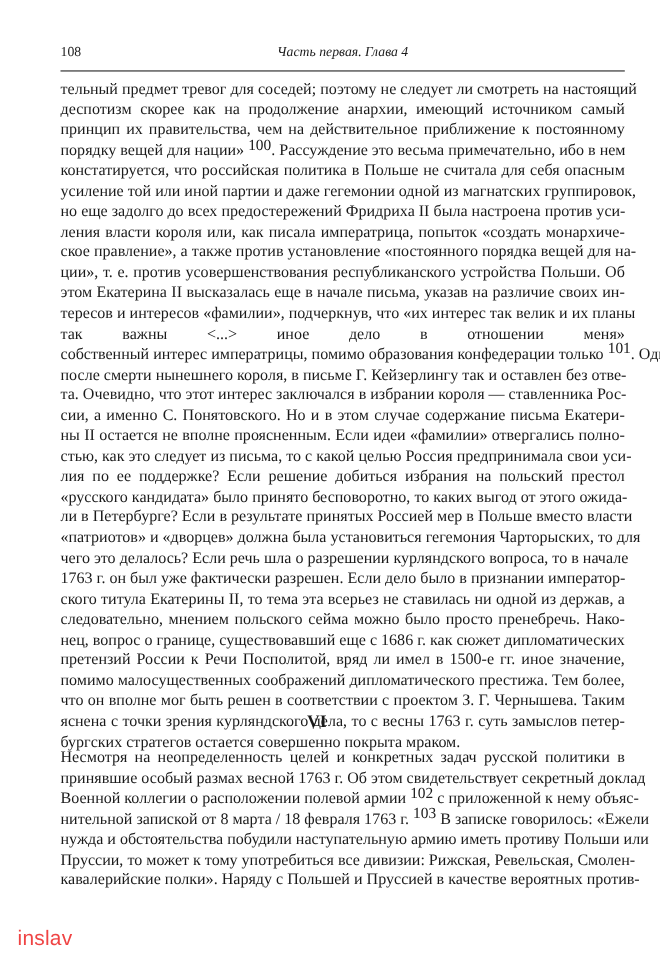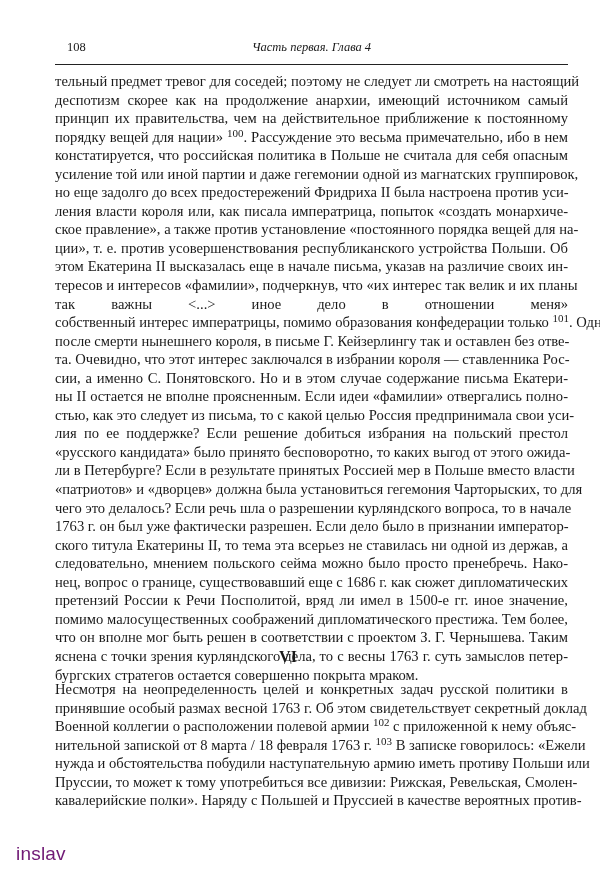--- a/index.html
+++ b/index.html
@@ -1,35 +1,35 @@
 <!DOCTYPE html>
 <html><head>
   <meta charset="utf-8">
   <style>
     html, body { margin: 0; padding: 0; background: #ffffff; }
     body { width: 600px; height: 877px; position: relative; overflow: hidden;
            font-family: "Liberation Serif", "DejaVu Serif", serif; color: #1a1a1a; }
     .page-header { position: absolute; left: 55px; top: 40px; width: 513px; height: 20px; }
-    .page-number { position: absolute; left: 0; top: 0; font-size: 12.5px; margin-left: 12px; }
+    .page-number { position: absolute; left: 0; top: 0; font-size: 12.5px; }
     .running-head { position: absolute; left: 0; right: 0; top: 0; text-align: center;
                     font-style: italic; font-size: 12.5px; }
     .header-rule { position: absolute; left: 55px; top: 64px; width: 513px; height: 0;
                    border-top: 1.3px solid #222; }
     .body-text { position: absolute; left: 55px; width: 513px; font-size: 14.6px;
                  line-height: 18.55px; }
     .line { display: block; white-space: nowrap; text-align: justify; text-align-last: justify;
             height: 18.55px; overflow: visible; }
     .line.last { text-align-last: left; }
     .p1 { top: 72px; }
     .section-number { position: absolute; left: 0; width: 576px; top: 648px; text-align: center;
                       font-weight: bold; font-size: 16px; }
     .p2 { top: 680px; }
-    sup { font-size: 11px; line-height: 0; vertical-align: 5px; }
+    sup { font-size: 14px; line-height: 0; vertical-align: 5px; }
     .watermark { position: absolute; left: 16px; top: 843px; font-family: "Liberation Sans", "DejaVu Sans", sans-serif;
-                 font-size: 19px; color: #701a75; letter-spacing: 0.2px; }
+                 font-size: 19px; color: #ef4444; letter-spacing: 0.2px; }
   </style>
 </head>
 <body>
 
 <div class="page-header">
   <span class="page-number">108</span>
   <span class="running-head">Часть первая. Глава 4</span>
 </div>
 <div class="header-rule"></div>
 

